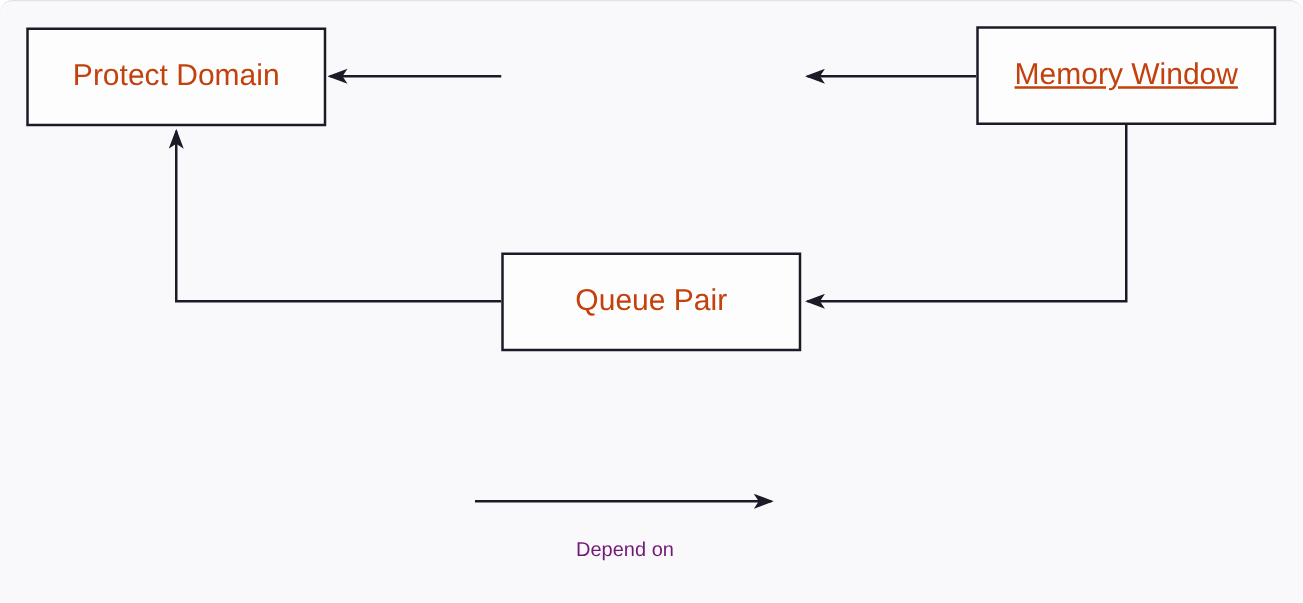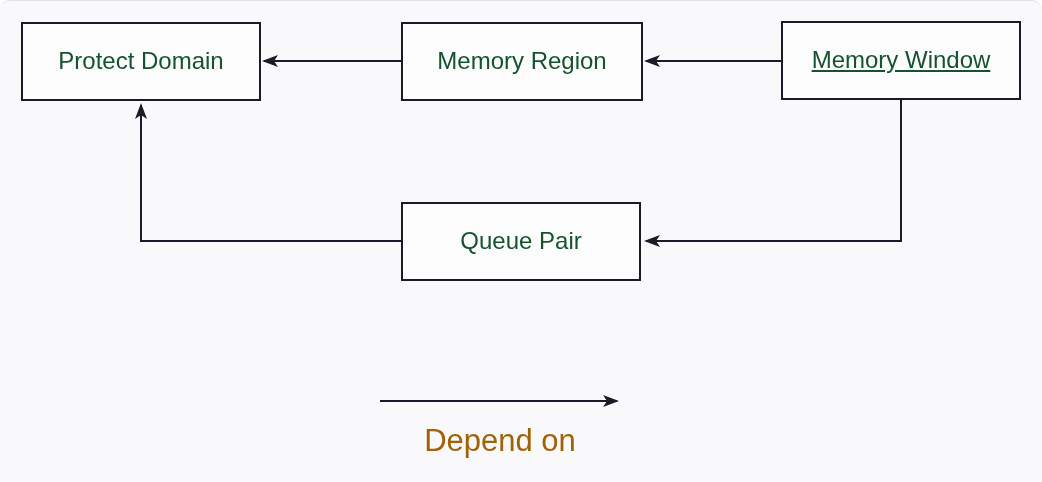--- a/index.html
+++ b/index.html
@@ -29,37 +29,37 @@
   .node {
     position: absolute;
     width: 240px;
     height: 79px;
     box-sizing: border-box;
     background: #fdfdfe;
     border: 2px solid #1b1b28;
     display: flex;
     align-items: center;
     justify-content: center;
-    color: #14532d;
+    color: #c2410c;
     font-size: 24px;
     line-height: 1.2;
     white-space: nowrap;
   }
   #node-protect-domain { left: 21px;  top: 21px; }
   #node-memory-region  { left: 401px; top: 21px; width: 242px; }
   #node-memory-window  { left: 781px; top: 20px; text-decoration: underline; }
   #node-queue-pair     { left: 401px; top: 201px; justify-content: center; }
   .legend-label {
     position: absolute;
     left: 380px;
     top: 427px;
     width: 240px;
     text-align: center;
-    color: #a16207;
-    font-size: 31px;
+    color: #701a75;
+    font-size: 16px;
     line-height: 26px;
   }
 </style>
 </head>
 <body>
 
 <div class="canvas">
 
   <svg class="edges" viewBox="0 0 1042 482" xmlns="http://www.w3.org/2000/svg">
     <defs>
@@ -76,23 +76,20 @@
 
     <polyline points="401,240 141,240 141,104" fill="none" stroke="#1b1b28" stroke-width="2" marker-end="url(#arrow)"></polyline>
 
     <polyline points="380,400 617,400" fill="none" stroke="#1b1b28" stroke-width="2" marker-end="url(#arrow)"></polyline>
   </svg>
 
   <div class="node" id="node-protect-domain">
     <span>Protect Domain</span>
   </div>
 
-  <div class="node" id="node-memory-region">
-    <span>Memory Region</span>
-  </div>
 
   <div class="node" id="node-memory-window">
     <span>Memory Window</span>
   </div>
 
   <div class="node" id="node-queue-pair">
     <span>Queue Pair</span>
   </div>
 
   <div class="legend-label">Depend on</div>

